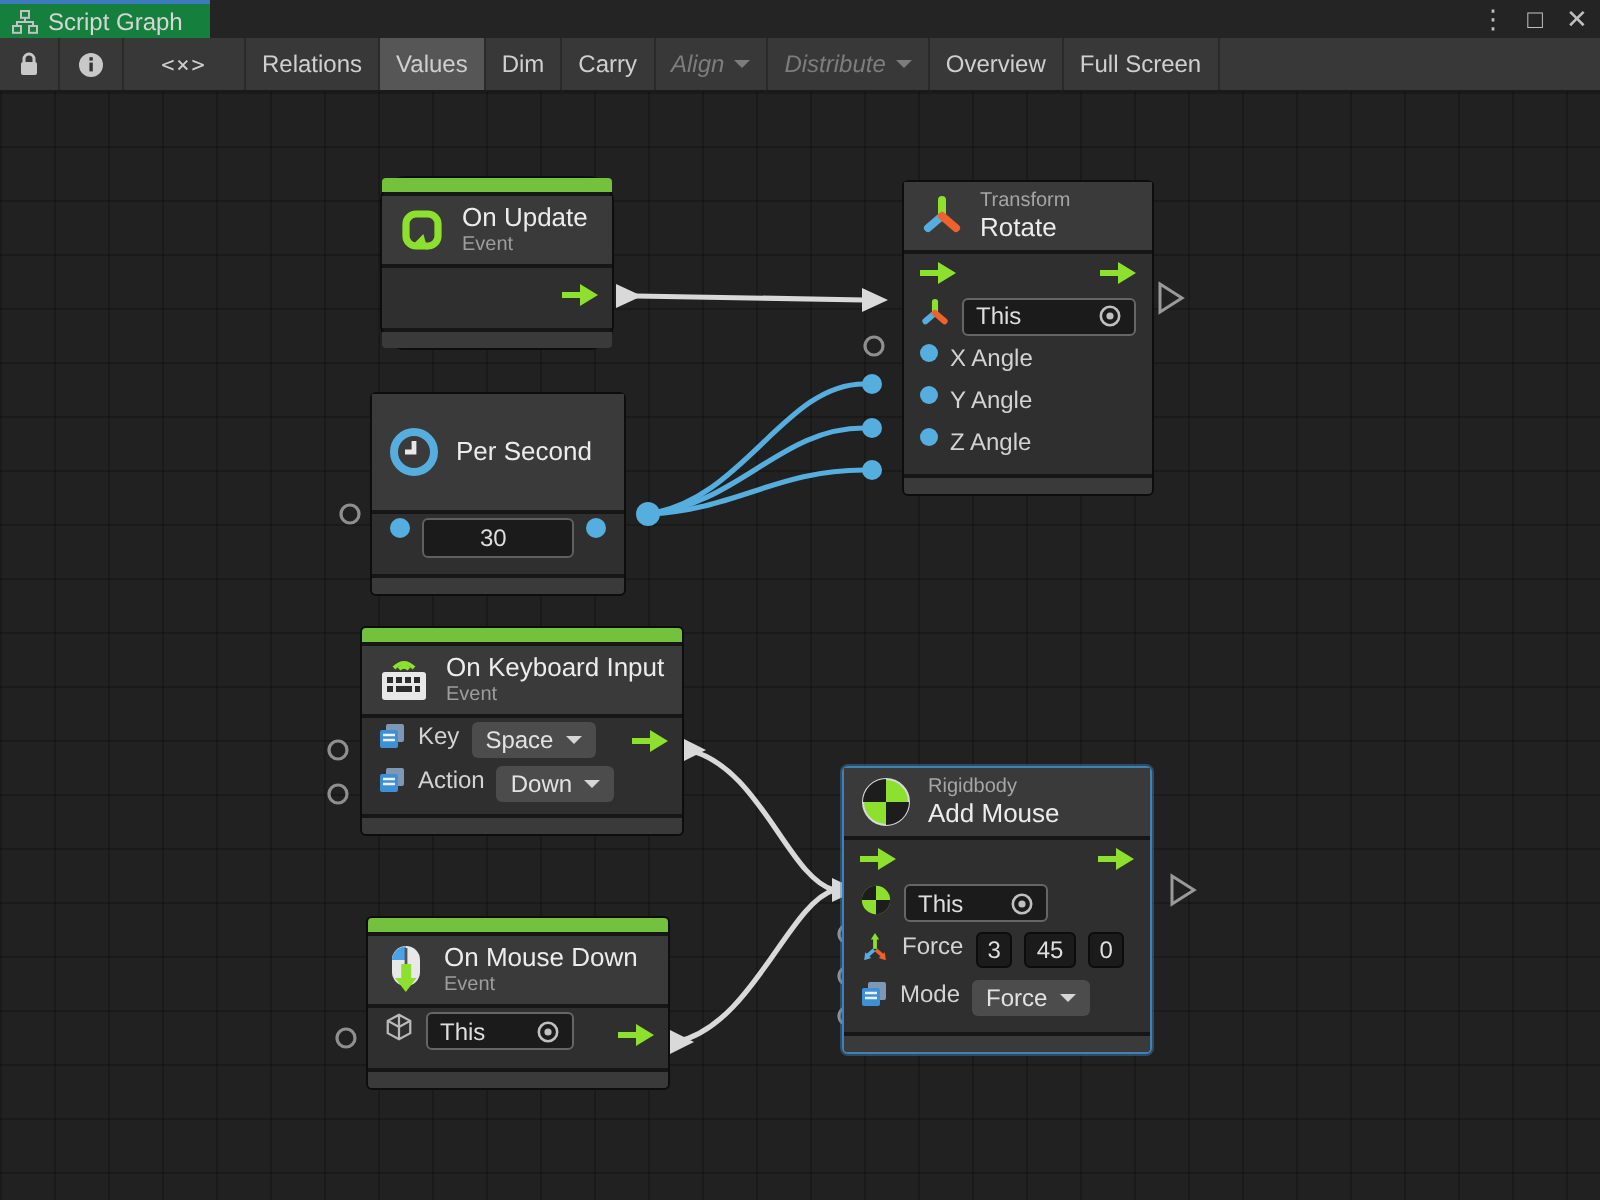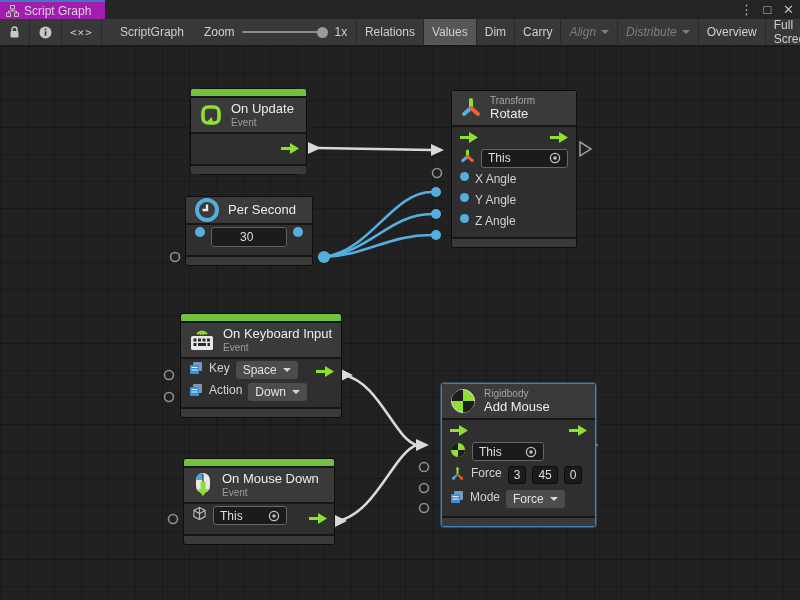--- a/index.html
+++ b/index.html
@@ -1,21 +1,21 @@
 <!DOCTYPE html>
 <html><head>
 <meta charset="utf-8">
 <style>
   * { margin:0; padding:0; box-sizing:border-box; }
   html,body { width:800px; height:600px; overflow:hidden; background:#242424;
     font-family:"Liberation Sans", sans-serif; -webkit-font-smoothing:antialiased; }
 
   
   .tabstrip { position:relative; height:19px; background:#242424; display:flex; align-items:stretch; }
-  .tab { display:flex; align-items:center; gap:5px; padding:0 14px 0 6px; background:#a21caf;
+  .tab { display:flex; align-items:center; gap:5px; padding:0 14px 0 6px; background:#15803d;
          border-top:2px solid #3c79bd; color:#d6d6d6; font-size:12px; }
   .tab svg { flex:0 0 auto; }
   .winctrl { position:absolute; right:4px; top:0; height:19px; display:flex; align-items:center; gap:6px; color:#bfbfbf; }
   .winctrl span { font-size:13px; line-height:19px; width:15px; text-align:center; cursor:default; }
 
   
   .toolbar { height:27px; background:#383838; border-bottom:1px solid #1a1a1a; display:flex; align-items:stretch; font-size:12px; color:#cfcfcf; }
   .tbtn { display:flex; align-items:center; justify-content:center; padding:0 8px; border-right:1px solid #2a2a2a; cursor:default; }
   .tbtn.icon { padding:0 9px; }
   .tbtn.active { background:#565656; }
@@ -91,37 +91,20 @@
   <div class="tbtn icon">
     <svg width="13" height="13" viewBox="0 0 13 13">
       <circle cx="6.5" cy="6.5" r="6" fill="#c8c8c8"></circle>
       <rect x="5.7" y="5.3" width="1.7" height="4.4" fill="#333"></rect>
       <rect x="5.7" y="2.6" width="1.7" height="1.7" fill="#333"></rect>
     </svg>
   </div>
   <div class="tbtn" style="width:61px">
     <span class="codeglyph">&lt;×&gt;</span>
   </div>
-  <div class="tb-graphzone">
-    <svg width="14" height="13" viewBox="0 0 14 13">
-      <circle cx="3" cy="2.6" r="2.4" fill="#3fc1c9"></circle>
-      <path d="M3.5 3.5 L10 9.5 M4 3.8 L11.5 5.8" stroke="#3fc1c9" stroke-width="1.2"></path>
-      <circle cx="10.8" cy="10.2" r="1.9" fill="#3fc1c9"></circle>
-      <circle cx="12" cy="6" r="1.6" fill="#3fc1c9"></circle>
-    </svg>
-    <span>ScriptGraph</span>
-    <div class="zoomwrap">
-      <span>Zoom</span>
-      <div class="slider">
-        <div class="track"></div>
-        <div class="knob"></div>
-      </div>
-      <span>1x</span>
-    </div>
-  </div>
   <div class="tbtn">Relations</div>
   <div class="tbtn active">Values</div>
   <div class="tbtn">Dim</div>
   <div class="tbtn">Carry</div>
   <div class="tbtn disabled">
     <span>Align</span>
     <span class="caret"></span>
   </div>
   <div class="tbtn disabled">
     <span>Distribute</span>
@@ -239,21 +222,21 @@
       </div>
       <div class="row h22">
         <span class="bluedot sm"></span>
         <span class="rlabel">Z Angle</span>
       </div>
     </div>
     <div class="foot"></div>
   </div>
 
   <div class="node" style="left:185px; top:150px; width:128px;">
-    <div class="head" style="padding:0 8px;">
+    <div class="head" style="padding:16px 8px;">
       <svg width="26" height="26" viewBox="0 0 26 26">
         <circle cx="13" cy="13" r="10" fill="none" stroke="#56aede" stroke-width="4"></circle>
         <path d="M13 7.5 V13 H8.5" fill="none" stroke="#e8e8e8" stroke-width="2.4"></path>
       </svg>
       <div class="titles">
         <span class="t-main">Per Second</span>
       </div>
     </div>
     <div class="body" style="height:30px;">
       <div class="row h26" style="padding:0 9px;">
@@ -355,21 +338,21 @@
         <span class="arrow-out-abs">
           <svg width="18" height="11" viewBox="0 0 18 11">
               <polygon points="0,4 9,4 9,0 18,5.5 9,11 9,7 0,7" fill="#8ee02e"></polygon>
             </svg>
         </span>
       </div>
     </div>
     <div class="foot"></div>
   </div>
 
-  <div class="node selected" style="left:441px; top:337px; width:155px;">
+  <div class="node selected" style="left:421px; top:337px; width:155px;">
     <div class="head">
       <svg width="26" height="26" viewBox="0 0 26 26">
         <circle cx="13" cy="13" r="11.5" fill="#8ee02e" stroke="#d9d9d9" stroke-width="1"></circle>
         <path d="M13 13 L13 1.5 A11.5 11.5 0 0 0 1.5 13 Z" fill="#1d1d1d"></path>
         <path d="M13 13 L24.5 13 A11.5 11.5 0 0 1 13 24.5 Z" fill="#1d1d1d"></path>
       </svg>
       <div class="titles">
         <span class="t-cat">Rigidbody</span>
         <span class="t-main">Add Mouse</span>
       </div>

